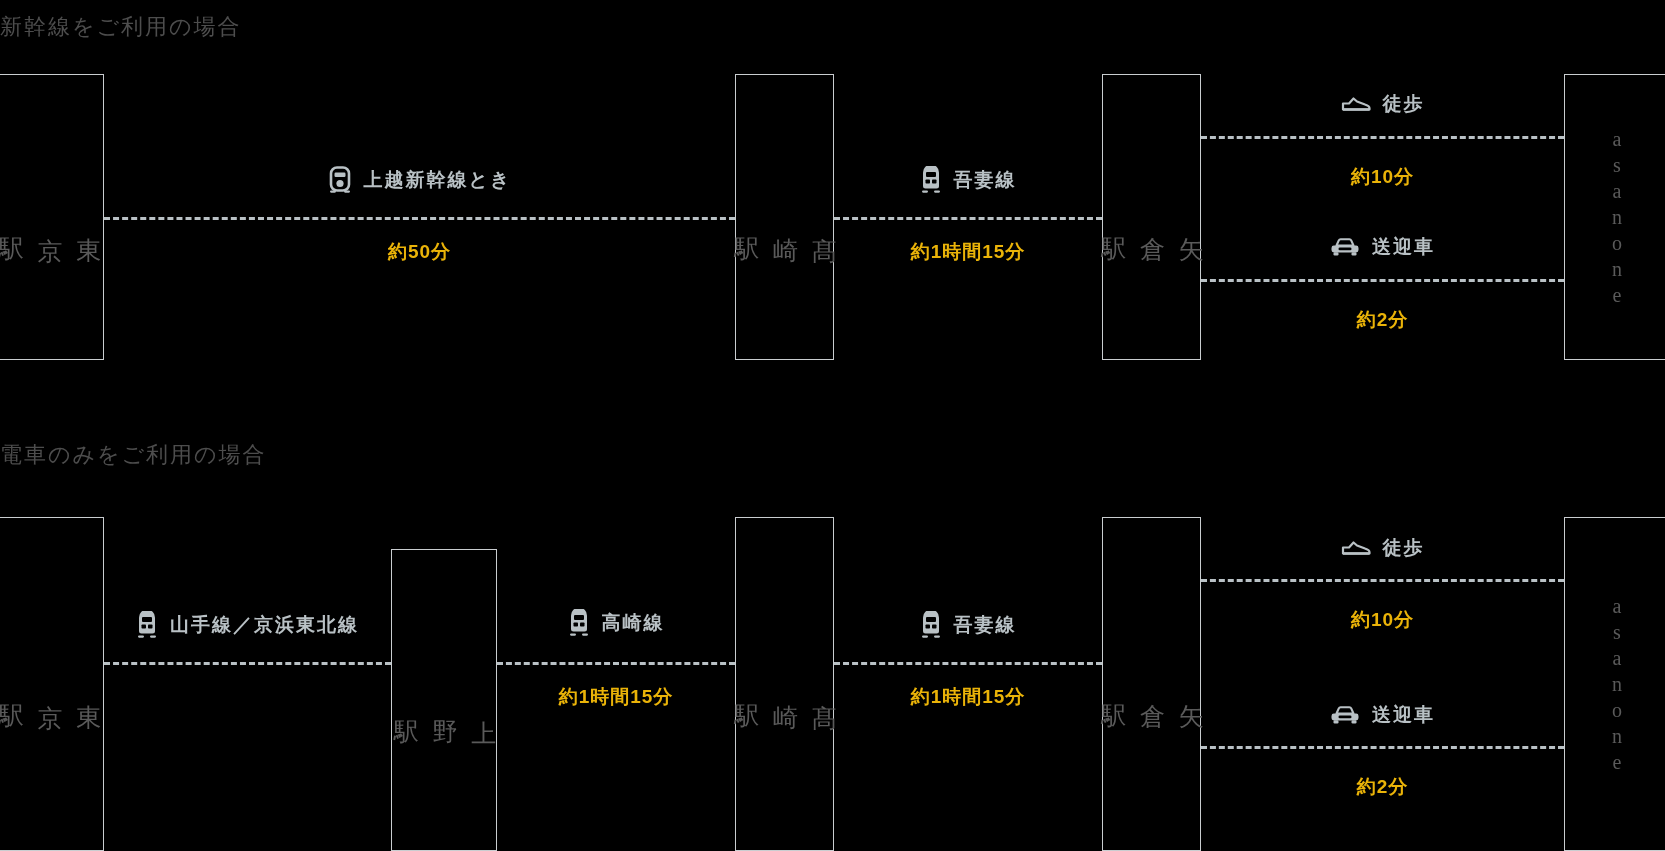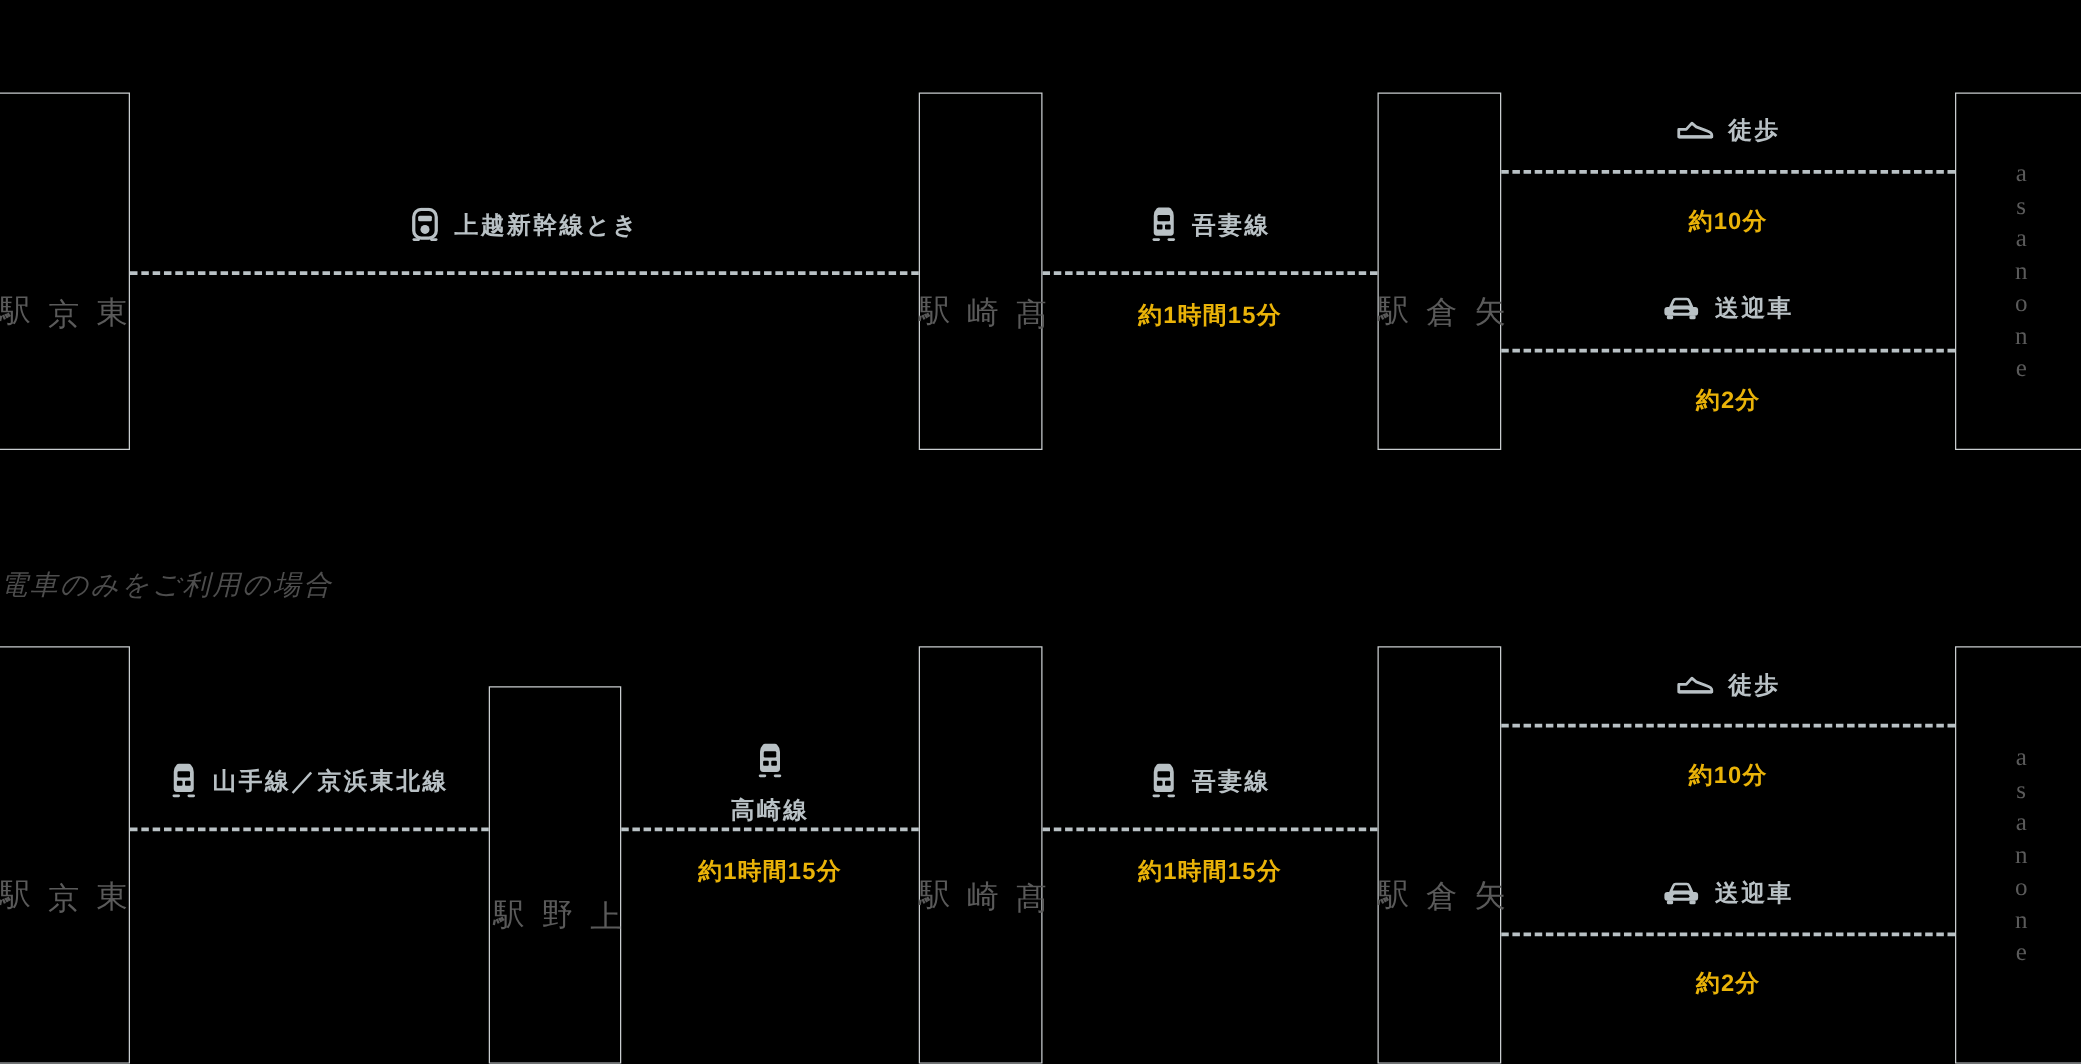--- a/index.html
+++ b/index.html
@@ -13,21 +13,21 @@
   
   .section-title{
     position:absolute;
     font-family:"Liberation Serif","DejaVu Serif",serif;
     font-size:22px;
     letter-spacing:2px;
     color:#4d4d4d;
     white-space:nowrap;
   }
   #title-1{left:0px;top:12px;}
-  #title-2{left:0px;top:453px;font-style:italic;}
+  #title-2{left:0px;top:440px;}
 
   
   .route{position:absolute;left:0;}
   #route-1{top:74px;height:286px;width:1665px;}
   #route-2{top:517px;height:334px;width:1665px;}
 
   
   .station{
     position:absolute;
     border:1px solid #c9cdd0;
@@ -87,20 +87,21 @@
     color:#eab308;
   }
   .icon{display:inline-flex;align-items:center;justify-content:center;}
   .icon svg{display:block;}
 </style>
 </head>
 <body>
 
 <div class="page">
 
+  <div class="section-title" id="title-1">新幹線をご利用の場合</div>
 
   <div class="route" id="route-1">
 
     <div class="station" style="left:-6px;top:0px;width:110px;height:286px;">
       <div class="vtext">東
 京
 駅</div>
     </div>
 
     <div class="leg" style="left:104px;top:0px;width:631px;height:286px;">
@@ -110,20 +111,21 @@
             <rect x="3" y="1.5" width="18" height="23" rx="6" ry="6" fill="none" stroke="#b9c1c5" stroke-width="2.6"></rect>
             <rect x="6.5" y="6.5" width="11" height="4.5" rx="1.2" fill="#b9c1c5"></rect>
             <circle cx="12" cy="17.5" r="3.6" fill="#b9c1c5"></circle>
             <rect x="2" y="24.5" width="6" height="2.2" rx="1.1" fill="#b9c1c5"></rect>
             <rect x="16" y="24.5" width="6" height="2.2" rx="1.1" fill="#b9c1c5"></rect>
           </svg>
         </span>
         <span class="leg-label">上越新幹線とき</span>
       </div>
       <div class="dash" style="top:143px;"></div>
+      <div class="leg-bottom leg-time" style="top:165px;">約50分</div>
     </div>
 
     <div class="station" style="left:735px;top:0px;width:99px;height:286px;">
       <div class="vtext">髙
 崎
 駅</div>
     </div>
 
     <div class="leg" style="left:834px;top:0px;width:268px;height:286px;">
       <div class="leg-top" style="top:92px;">
@@ -212,21 +214,21 @@
       <div class="dash" style="top:145px;"></div>
     </div>
 
     <div class="station" style="left:391px;top:32px;width:106px;height:302px;">
       <div class="vtext">上
 野
 駅</div>
     </div>
 
     <div class="leg" style="left:497px;top:0px;width:238px;height:334px;">
-      <div class="leg-top" style="top:78px;flex-direction:column;">
+      <div class="leg-top" style="top:92px;">
         <span class="icon">
           <svg width="22" height="28" viewBox="0 0 22 28" aria-hidden="true">
             <path d="M3 6.5 A8 8 0 0 1 19 6.5 L19 20 A2.5 2.5 0 0 1 16.5 22.5 L5.5 22.5 A2.5 2.5 0 0 1 3 20 Z" fill="#b9c1c5"></path>
             <rect x="6" y="6" width="10" height="5" rx="1" fill="#000"></rect>
             <rect x="5.5" y="13.5" width="4.5" height="4" rx="0.8" fill="#000"></rect>
             <rect x="12" y="13.5" width="4.5" height="4" rx="0.8" fill="#000"></rect>
             <rect x="2" y="24.5" width="6" height="2.2" rx="1.1" fill="#b9c1c5"></rect>
             <rect x="14" y="24.5" width="6" height="2.2" rx="1.1" fill="#b9c1c5"></rect>
           </svg>
         </span>

